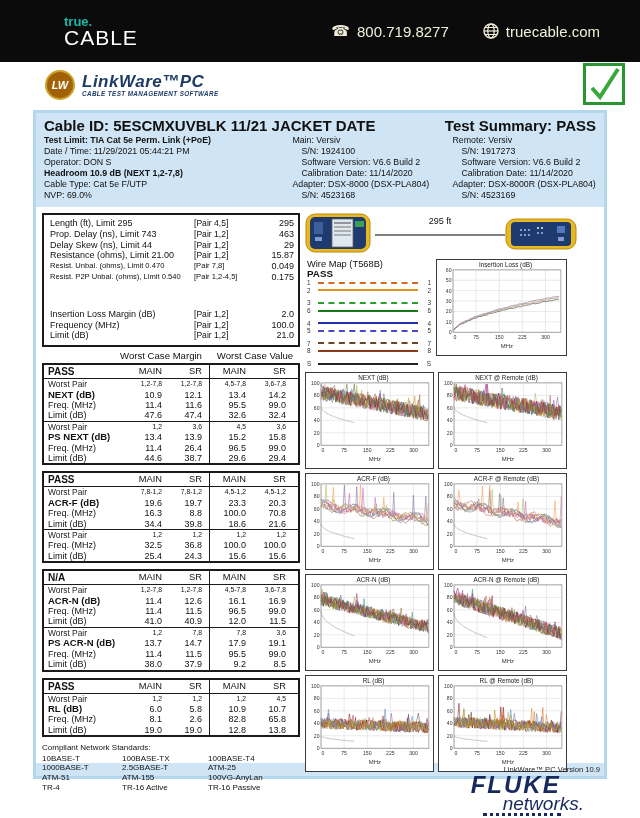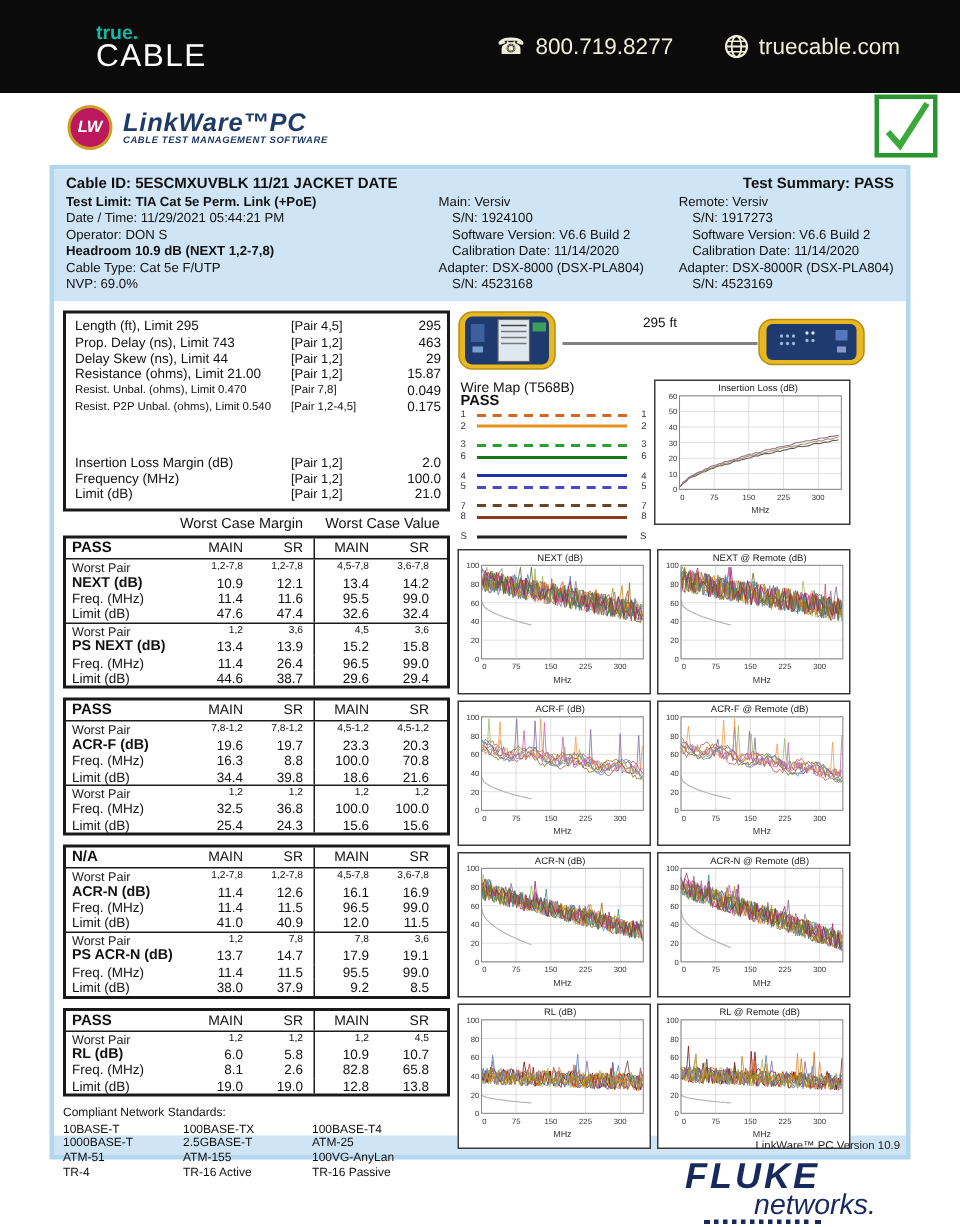--- a/index.html
+++ b/index.html
@@ -11,33 +11,33 @@
             justify-content: space-between; padding: 0 40px 0 64px; }
   .brand1 { color: #14b8a6; font-weight: bold; font-size: 13px; line-height: 13px; }
   .brand2 { color: #fff; font-size: 21px; line-height: 20px; letter-spacing: 1px; }
   .contacts { display: flex; gap: 34px; align-items: center; color: #f2efd9; font-size: 15px; }
   .contact { display: flex; gap: 7px; align-items: center; cursor: pointer; }
   .picon { font-size: 15px; }
   .gicon svg { display: block; }
 
   
   .appbar { height: 46px; display: flex; align-items: center; padding: 0 45px; position: relative; background: #fff; }
-  .lwbadge { width: 30px; height: 30px; border-radius: 50%; background: #be185d;
+  .lwbadge { width: 30px; height: 30px; border-radius: 50%; background: #a16207;
              border: 2px solid #c9a227; color: #fff; font-weight: bold; font-style: italic;
              font-size: 11px; display: flex; align-items: center; justify-content: center; }
   .lwtitles { margin-left: 7px; color: #1e3a66; }
   .lwtitle { font-size: 17px; font-weight: bold; font-style: italic; letter-spacing: .5px; line-height: 16px; }
   .lwsub { font-size: 6.3px; font-style: italic; font-weight: bold; letter-spacing: .4px; }
   .checkbox { position: absolute; right: 15px; top: 1px; width: 42px; height: 42px;
               border: 3px solid #2a9630; background: #fff; }
 
   
   .report { margin: 2px 33px 0 33px; border: 3px solid #b3d7ee; }
   .rheader { background: #cfe4f4; padding: 4px 8px 6px 8px; }
-  .rtitle-row { display: flex; justify-content: space-between; font-weight: bold; font-size: 10px; padding-bottom: 1px; }
+  .rtitle-row { display: flex; justify-content: space-between; font-weight: bold; font-size: 15px; padding-bottom: 1px; }
   .rinfo { display: flex; font-size: 8.8px; line-height: 11px; }
   .ricol.w1 { width: 45%; } .ricol.w2 { width: 29%; } .ricol.w3 { width: 26%; }
   .iline.b { font-weight: bold; } .iline.ind { padding-left: 9px; }
 
   .rbody { background: #fff; display: flex; gap: 5px; padding: 6px 5px 4px 6px; height: 556px; }
   .lcol { width: 258px; } .rcol { width: 286px; }
 
   
   .boxA { border: 2px solid #1a1a1a; padding: 3px 4px 4px 6px; }
   .mrow { display: grid; grid-template-columns: 1fr 60px 40px; font-size: 9px; line-height: 10.8px; }
@@ -85,21 +85,21 @@
   .chartbox { border: 1.5px solid #3a3a3a; background: #fff; width: 129px; height: 97px; }
   #il-box { width: 131px; height: 97px; }
   .chartgrid { display: grid; grid-template-columns: 129px 129px; gap: 4px; margin-top: 5px; }
   .chartbox svg { display: block; width: 100%; height: 100%; }
 
   .rfooter { background: #cfe4f4; font-size: 7.6px; text-align: right; padding: 2px 4px; color: #222; }
 
   
   .fluke { position: absolute; right: 56px; bottom: 2px; color: #18295e; }
   .f1 { font-size: 24px; font-weight: bold; font-style: italic; letter-spacing: 2px; line-height: 20px; }
-  .f2 { font-size: 19px; font-style: italic; margin-left: 46px; line-height: 17px; }
+  .f2 { font-size: 19px; font-style: italic; margin-left: 32px; line-height: 17px; }
   .fdots { width: 78px; border-bottom: 3.5px dotted #18295e; margin-left: 12px; margin-top: 1px; }
 </style>
 </head>
 <body>
 
 <header class="topbar">
   <div class="brand">
     <div class="brand1">true.</div>
     <div class="brand2">CABLE</div>
   </div>

